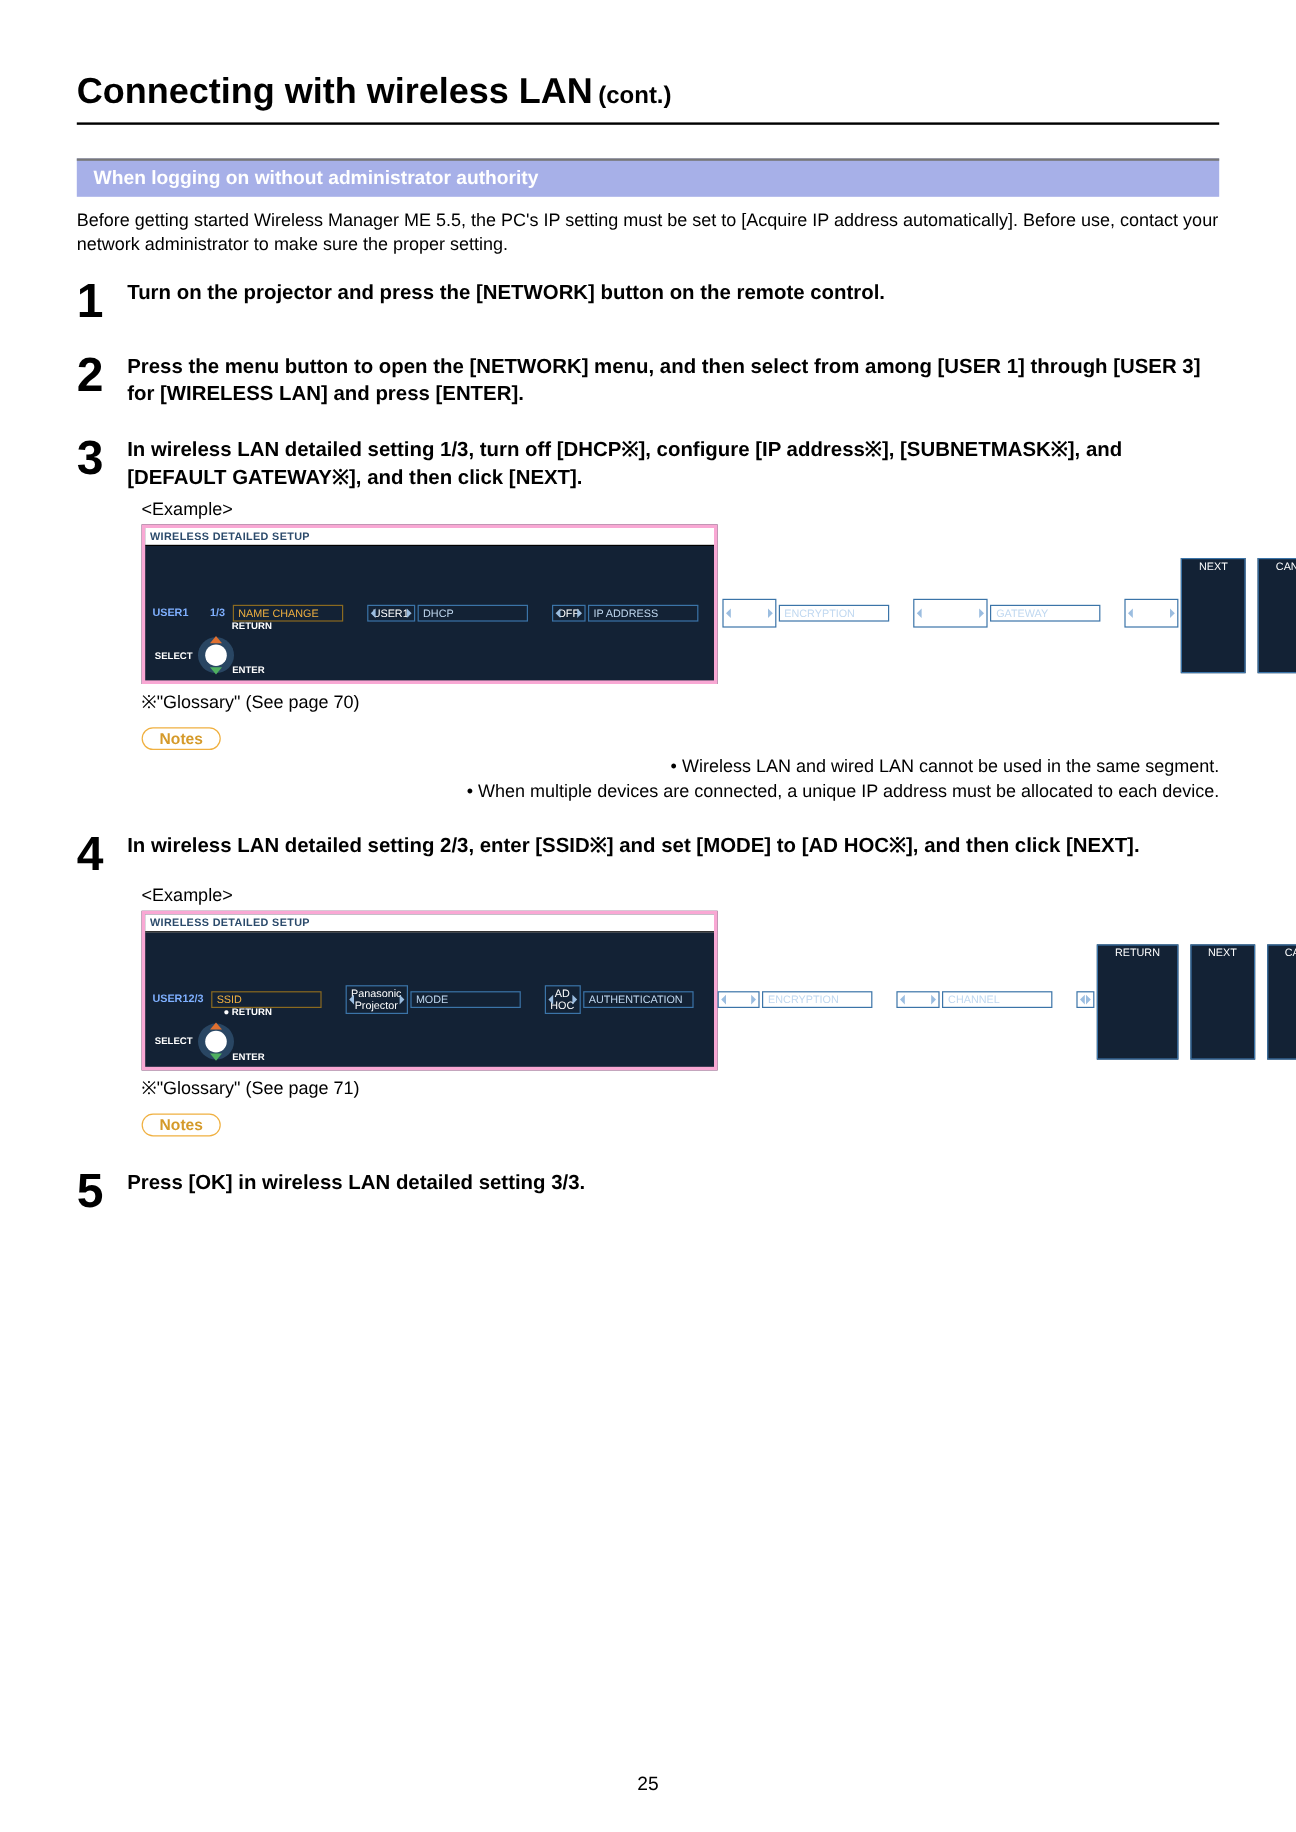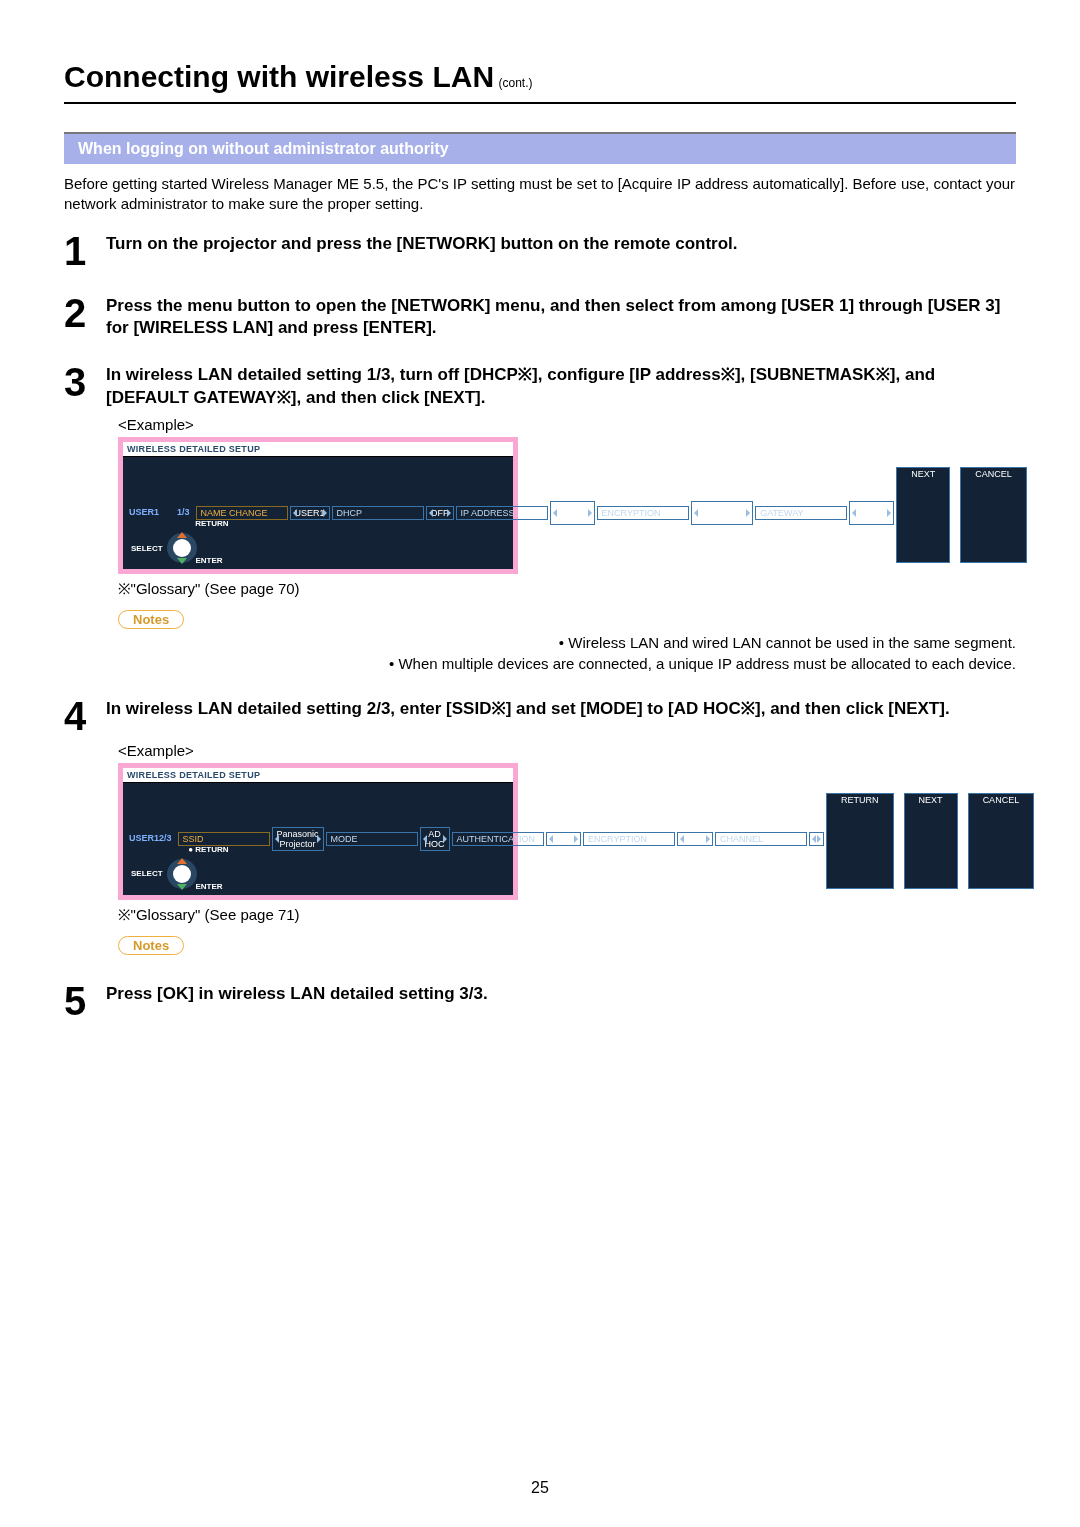--- a/index.html
+++ b/index.html
@@ -12,21 +12,21 @@
   .page {
     width: 1080px;
     min-height: 1527px;
     padding: 60px 64px 40px 64px;
     position: relative;
   }
   .page-title {
     font-size: 30px;
     font-weight: bold;
   }
-  .cont { font-size: 12px; font-weight: normal; }
+  .cont { font-size: 20px; font-weight: bold; }
   hr.rule {
     border: none;
     border-top: 2px solid #000;
     margin-top: 8px;
     margin-bottom: 28px;
   }
   .section-bar {
     background: #a7b0e8;
     color: #fff;
     font-size: 16px;
@@ -86,24 +86,24 @@
     padding: 0;
     list-style: none;
     font-size: 15px;
     line-height: 1.35;
     text-align: right;
   }
   .notes-list li::before { content: "• "; }
 
   
   .osd {
-    width: 400px;
+    width: 480px;
     margin-left: 54px;
     margin-top: 4px;
-    border: 5px solid #f9a8d4;
+    border: 3px solid #f9a8d4;
     font-size: 9px;
     background: #132235;
     color: #fff;
   }
   .osd-title {
     background: #fff;
     color: #2b4a6b;
     border-bottom: 1px solid #000;
     padding: 2px 4px;
     font-size: 9px;
@@ -151,21 +151,21 @@
   }
   .osd-headerrow {
     display:flex; align-items:center;
     color:#7fb0ff;
     font-weight:bold;
     font-size:9px;
     padding: 0 4px 2px 2px;
   }
   .osd-headerrow .spacer { flex:1; }
   .osd-row {
-    display:flex; align-items:center; gap:2px;
+    display:flex; align-items:center; gap:20px;
   }
   .osd-label {
     flex: 0 0 92px;
     border:1px solid #3b74a8;
     color:#c0d8f0;
     padding: 1px 4px;
     font-size:9px;
   }
   .osd-label.highlight { color:#f0b040; border-color:#8a6a20; }
   .osd-value {

